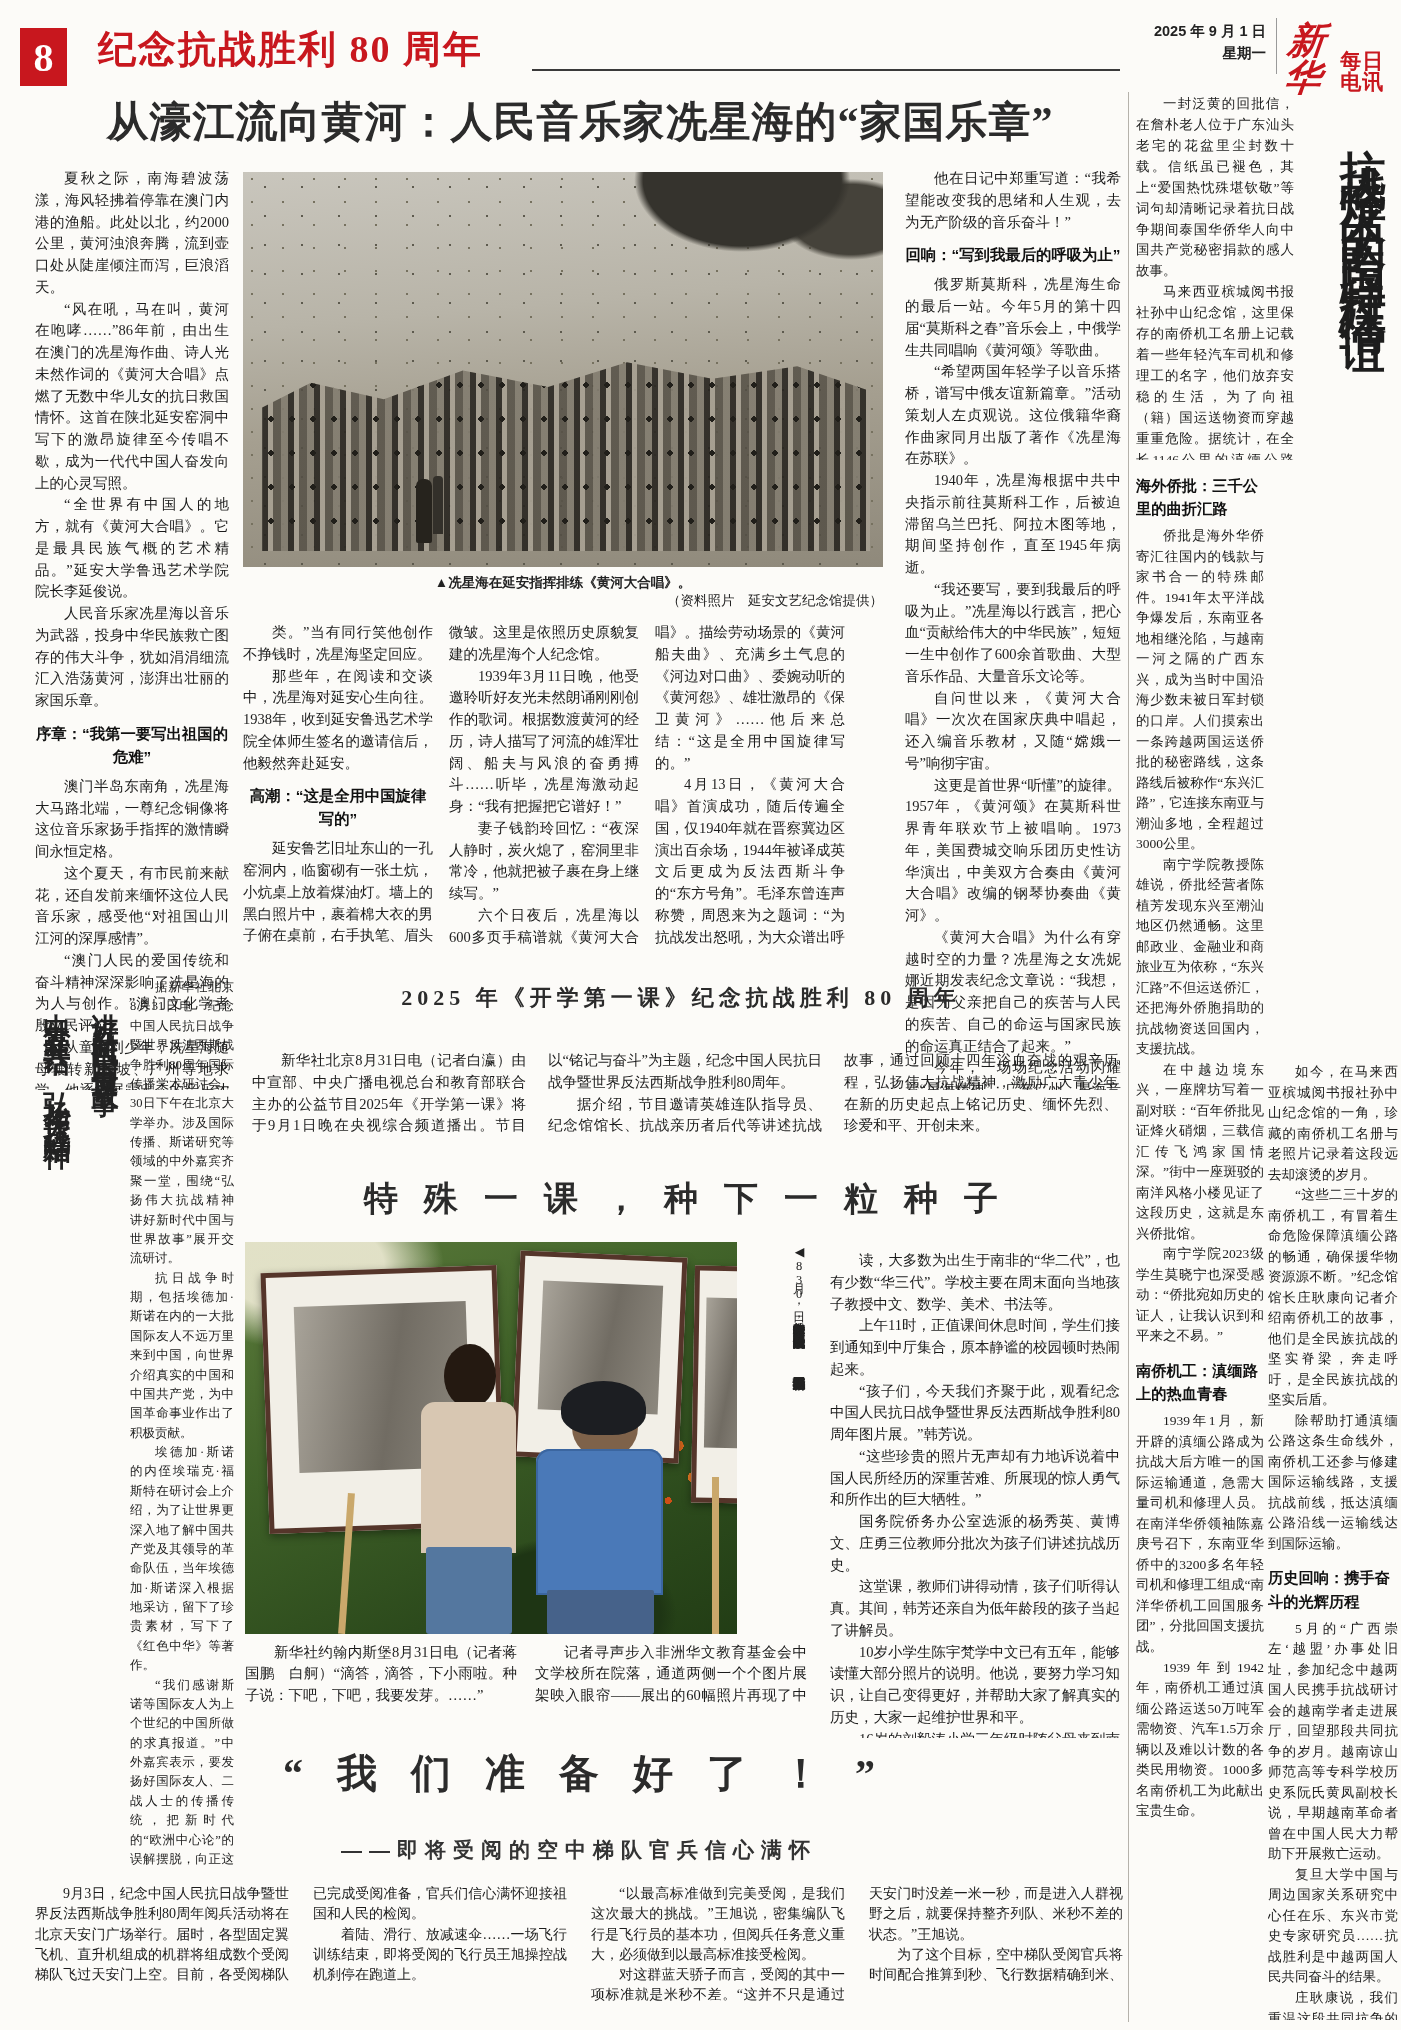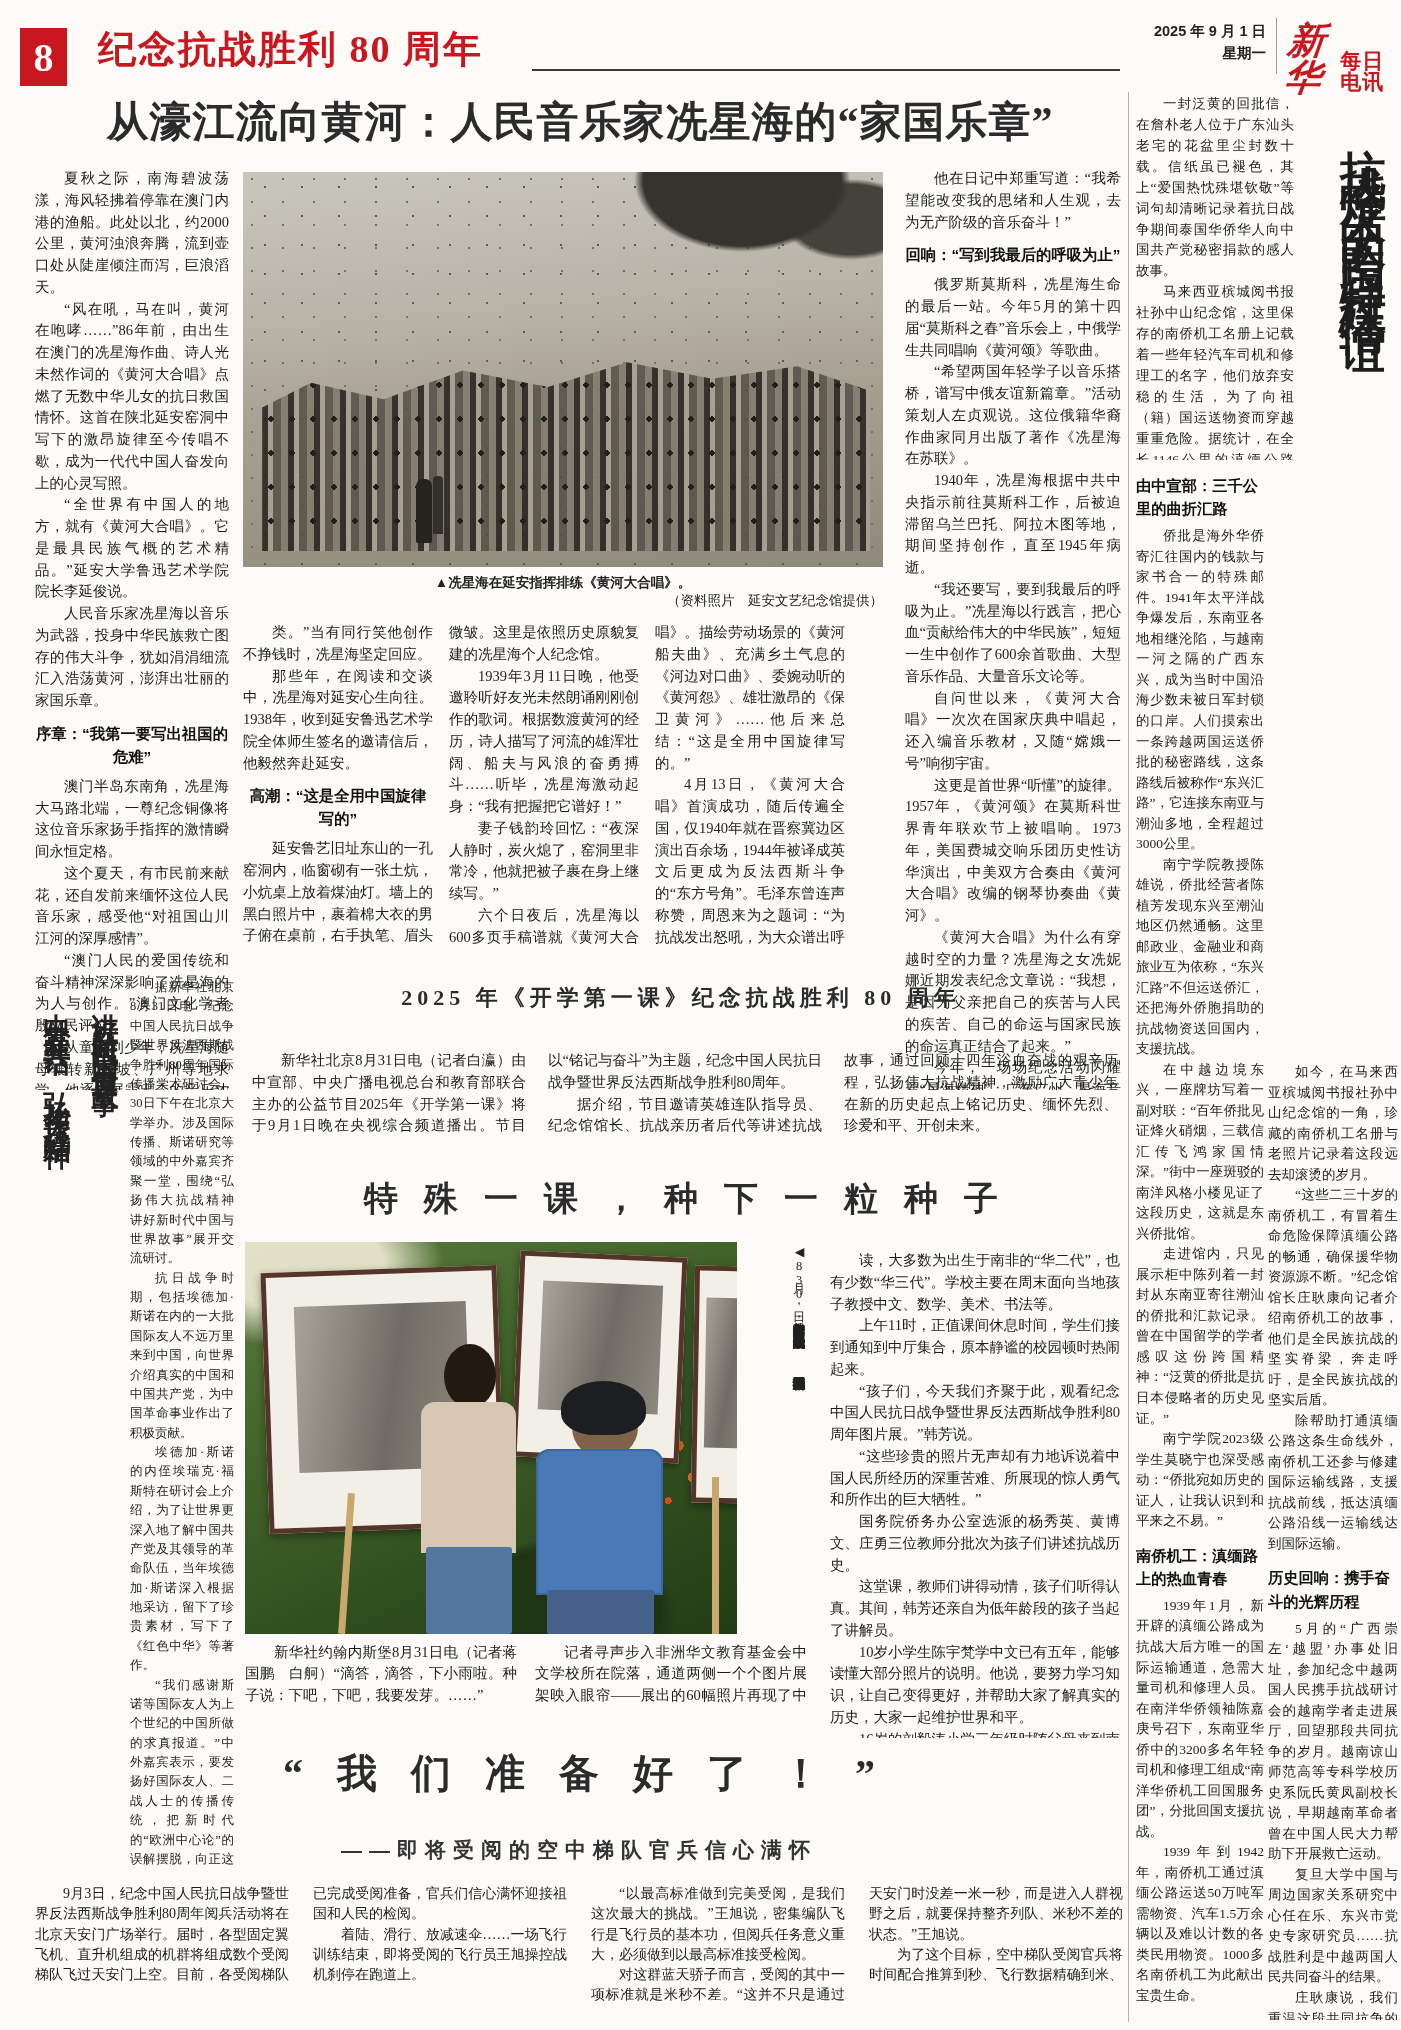--- a/index.html
+++ b/index.html
@@ -235,25 +235,24 @@
       <div class="para">为了这个目标，空中梯队受阅官兵将时间配合推算到秒、飞行数据精确到米、操作动作精细入微，不断进行复盘总结，向着最高标准抵近。</div>
     </div>
 
   <div class="abs sep-v"></div>
   <div class="abs sb-intro flow sb">
       <div class="para">一封泛黄的回批信，在詹朴老人位于广东汕头老宅的花盆里尘封数十载。信纸虽已褪色，其上“爱国热忱殊堪钦敬”等词句却清晰记录着抗日战争期间泰国华侨华人向中国共产党秘密捐款的感人故事。</div>
       <div class="para">马来西亚槟城阅书报社孙中山纪念馆，这里保存的南侨机工名册上记载着一些年轻汽车司机和修理工的名字，他们放弃安稳的生活，为了向祖（籍）国运送物资而穿越重重危险。据统计，在全长1146公里的滇缅公路上，有1000余名南侨机工献出了宝贵生命，平均每公里牺牲一人。</div>
     </div>
   <div class="abs vtext sb-vt">抗战烽火中的跨国特殊情谊</div>
   <div class="abs sb-a flow sb">
-      <div class="subhead">由中宣部：三千公里的曲折汇路</div>
+      <div class="subhead">海外侨批：三千公里的曲折汇路</div>
       <div class="para">侨批是海外华侨寄汇往国内的钱款与家书合一的特殊邮件。1941年太平洋战争爆发后，东南亚各地相继沦陷，与越南一河之隔的广西东兴，成为当时中国沿海少数未被日军封锁的口岸。人们摸索出一条跨越两国运送侨批的秘密路线，这条路线后被称作“东兴汇路”，它连接东南亚与潮汕多地，全程超过3000公里。</div>
       <div class="para">南宁学院教授陈雄说，侨批经营者陈植芳发现东兴至潮汕地区仍然通畅。这里邮政业、金融业和商旅业互为依称，“东兴汇路”不但运送侨汇，还把海外侨胞捐助的抗战物资送回国内，支援抗战。</div>
       <div class="para">在中越边境东兴，一座牌坊写着一副对联：“百年侨批见证烽火硝烟，三载信汇传飞鸿家国情深。”街中一座斑驳的南洋风格小楼见证了这段历史，这就是东兴侨批馆。</div>
-      <div class="para">走进馆内，只见展示柜中陈列着一封封从东南亚寄往潮汕的侨批和汇款记录。曾在中国留学的学者感叹这份跨国精神：“泛黄的侨批是抗日本侵略者的历史见证。”</div>
       <div class="para">南宁学院2023级学生莫晓宁也深受感动：“侨批宛如历史的证人，让我认识到和平来之不易。”</div>
       <div class="subhead">南侨机工：滇缅路上的热血青春</div>
       <div class="para">1939年1月，新开辟的滇缅公路成为抗战大后方唯一的国际运输通道，急需大量司机和修理人员。在南洋华侨领袖陈嘉庚号召下，东南亚华侨中的3200多名年轻司机和修理工组成“南洋华侨机工回国服务团”，分批回国支援抗战。</div>
       <div class="para">1939年到1942年，南侨机工通过滇缅公路运送50万吨军需物资、汽车1.5万余辆以及难以计数的各类民用物资。1000多名南侨机工为此献出宝贵生命。</div>
     </div>
   <div class="abs sb-b flow sb">
       <div class="para">如今，在马来西亚槟城阅书报社孙中山纪念馆的一角，珍藏的南侨机工名册与老照片记录着这段远去却滚烫的岁月。</div>
       <div class="para">“这些二三十岁的南侨机工，有冒着生命危险保障滇缅公路的畅通，确保援华物资源源不断。”纪念馆馆长庄耿康向记者介绍南侨机工的故事，他们是全民族抗战的坚实脊梁，奔走呼吁，是全民族抗战的坚实后盾。</div>
       <div class="para">除帮助打通滇缅公路这条生命线外，南侨机工还参与修建国际运输线路，支援抗战前线，抵达滇缅公路沿线一运输线达到国际运输。</div>
       <div class="subhead">历史回响：携手奋斗的光辉历程</div>

